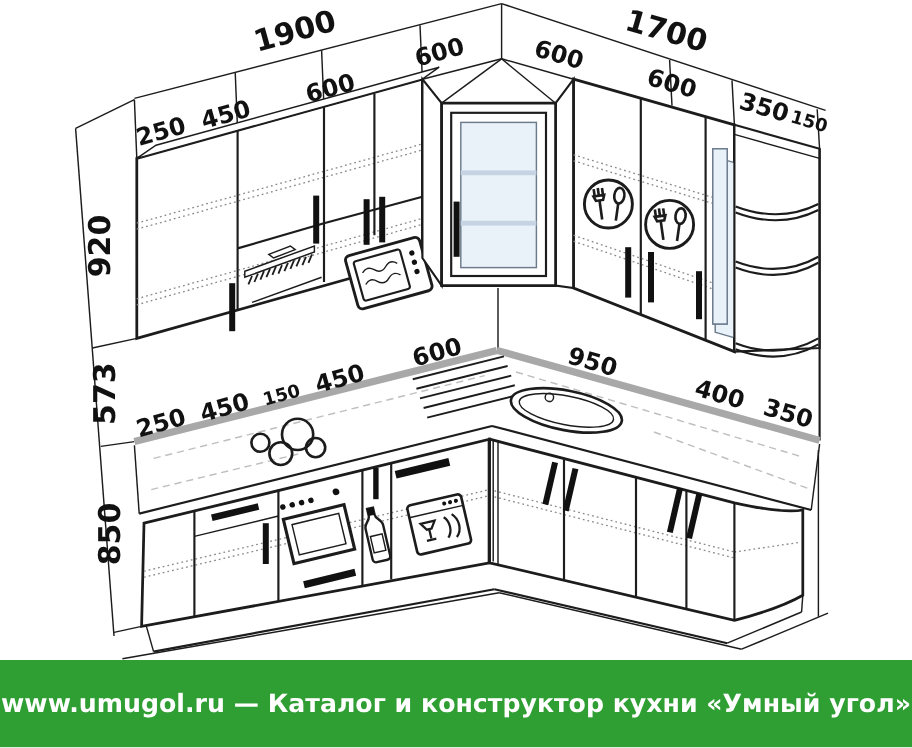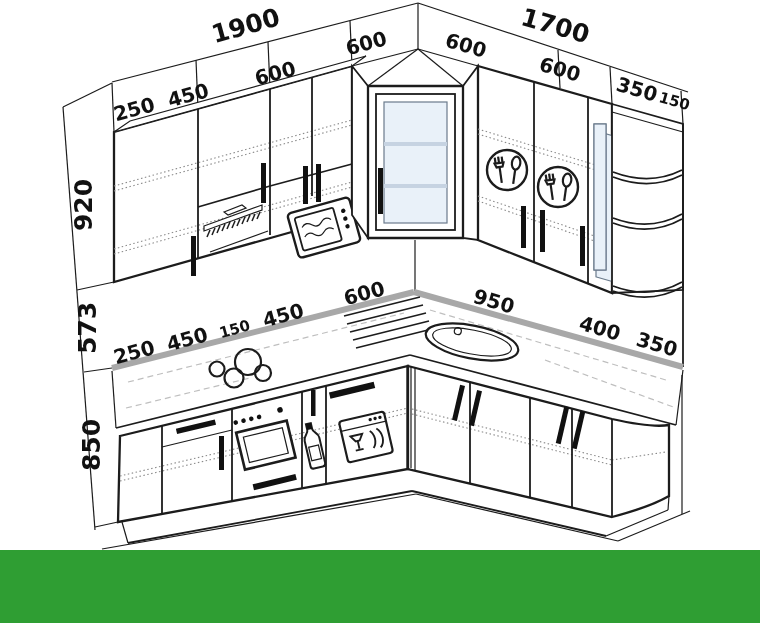--- a/index.html
+++ b/index.html
@@ -308,14 +308,15 @@
     <text class="dim-md" x="285" y="322" text-anchor="middle" transform="rotate(-15.5 285 322)">450</text>
     <text class="dim-md" x="366" y="300" text-anchor="middle" transform="rotate(-15.5 366 300)">600</text>
 
     <text class="dim-md" x="492" y="308" text-anchor="middle" transform="rotate(16 492 308)">950</text>
     <text class="dim-md" x="598" y="335" text-anchor="middle" transform="rotate(16 598 335)">400</text>
     <text class="dim-md" x="655" y="351" text-anchor="middle" transform="rotate(16 655 351)">350</text>
   </g>
 </svg>
 
 <div id="footer">
+  <div class="l1">www.umugol.ru — Каталог и конструктор кухни «Умный угол»</div>
 </div>
 </div>
 
 </body></html>

